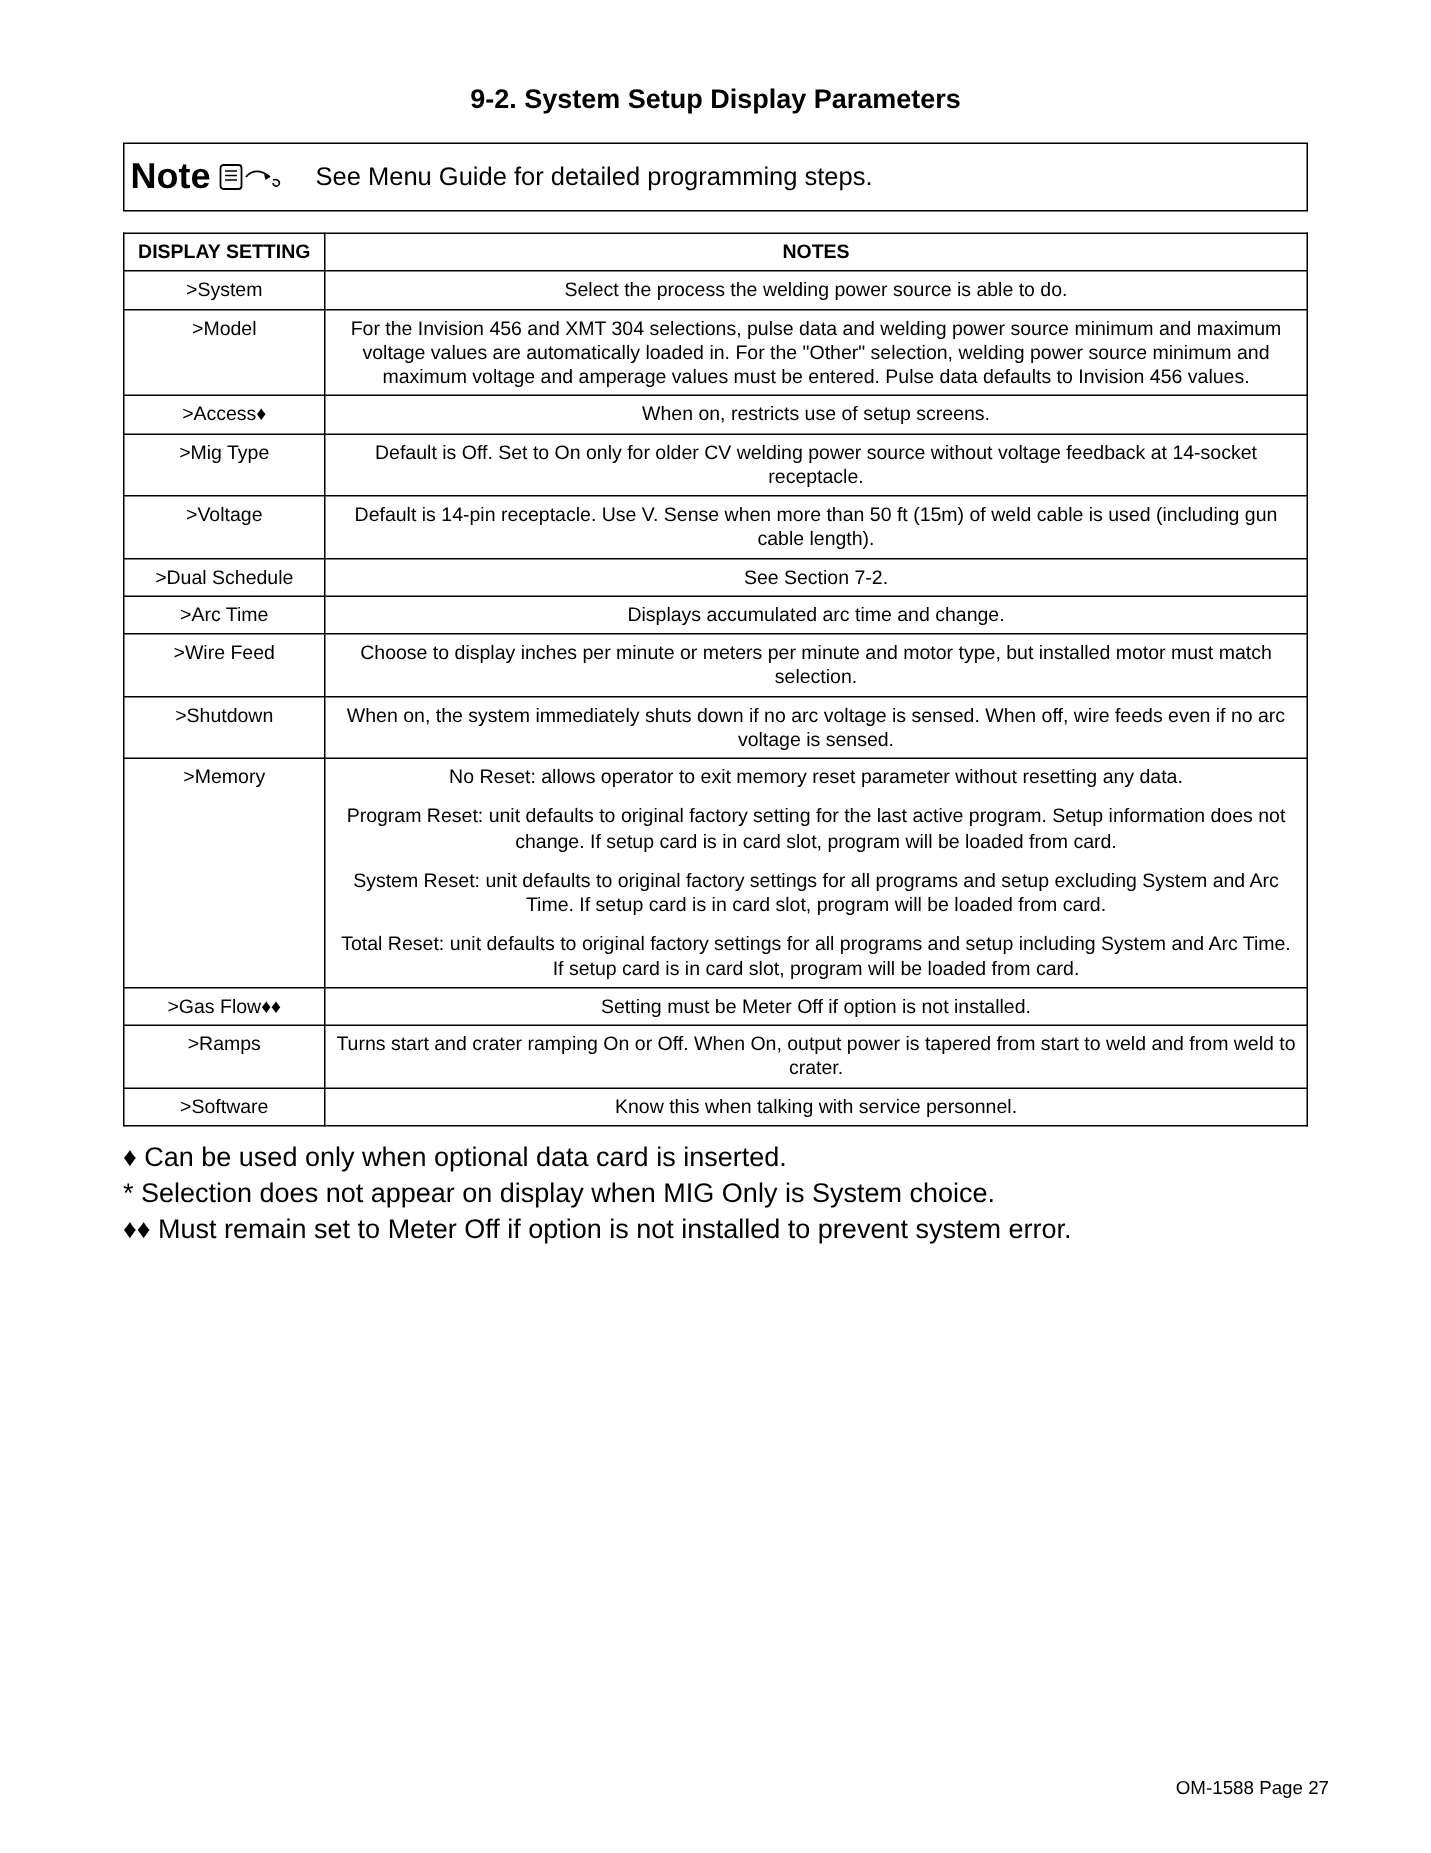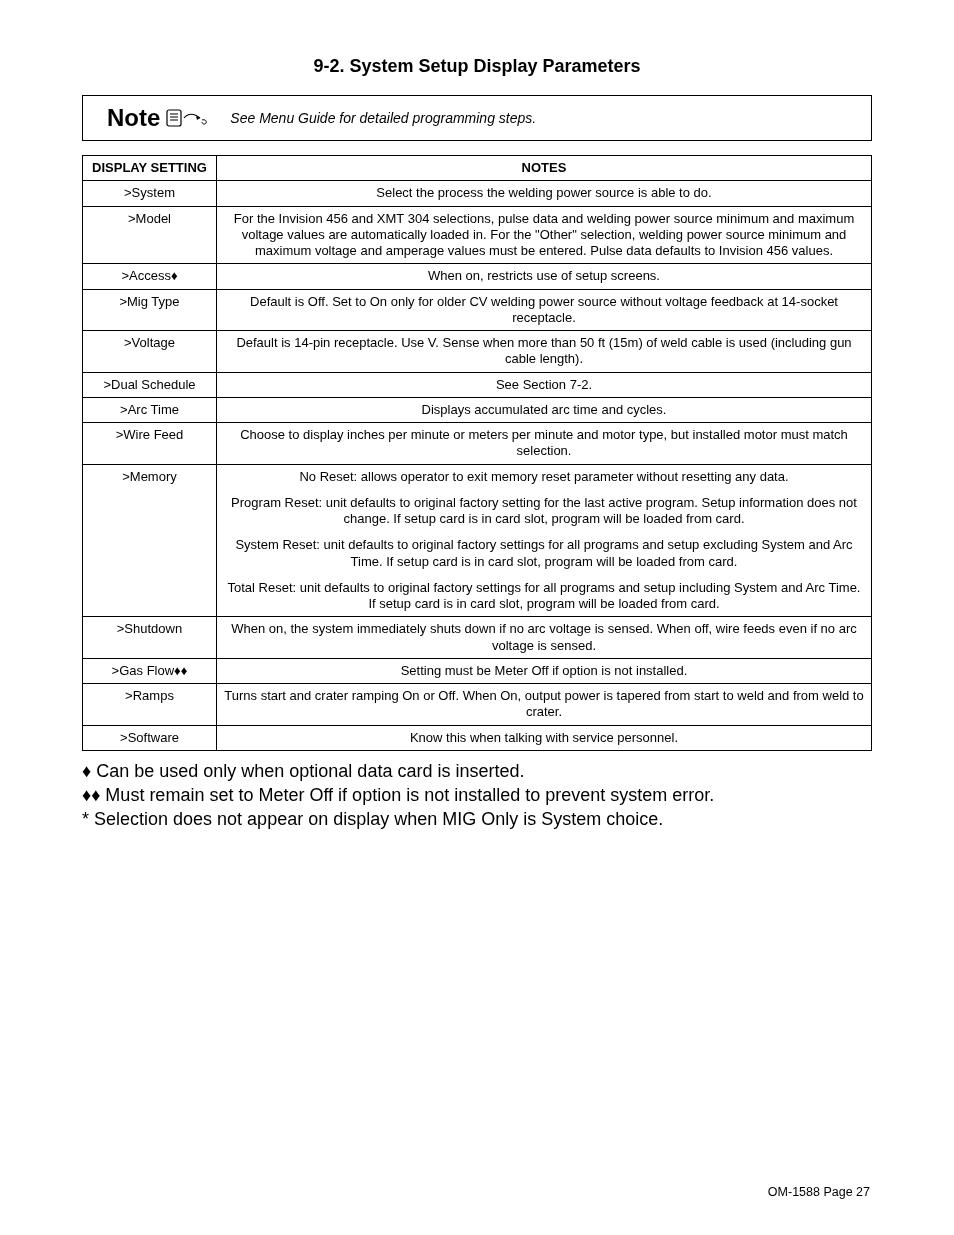--- a/index.html
+++ b/index.html
@@ -20,37 +20,36 @@
   .section-title {
     font-size: 18px;
     font-weight: bold;
     margin: 0 0 18px 0;
     text-align: center;
   }
   .note-box {
     border: 1px solid #000;
     display: flex;
     align-items: center;
-    padding: 10px 24px;
+    padding: 10px 4px;
     margin-bottom: 14px;
   }
   .note-label {
     font-size: 24px;
     font-weight: bold;
     margin-right: 6px;
     line-height: 1;
   }
   .note-icon {
     margin-right: 22px;
     display: inline-flex;
     align-items: center;
   }
   .note-text {
-    font-style: italic;
-    font-size: 14px;
+    font-size: 17px;
   }
   table.main {
     width: 100%;
     border-collapse: collapse;
     table-layout: fixed;
   }
   table.main th, table.main td {
     border: 1px solid #000;
     font-size: 13px;
     line-height: 1.25;
@@ -68,21 +67,21 @@
   .mem-block p:last-child { margin-bottom: 0; }
   .footnotes {
     font-size: 18px;
     line-height: 1.35;
     margin-top: 8px;
   }
   .footnotes div { margin: 0; }
   .footer {
     position: absolute;
     bottom: 36px;
-    right: 84px;
+    right: 68px;
     font-size: 12.5px;
   }
 </style>
 </head>
 <body>
 
 <div class="page">
 
   <h2 class="section-title">9-2.   System Setup Display Parameters</h2>
 
@@ -131,57 +130,57 @@
     <tr>
       <td>&gt;Voltage</td>
       <td>Default is 14-pin receptacle. Use V. Sense when more than 50 ft (15m) of weld cable is used (including gun cable length).</td>
     </tr>
     <tr>
       <td>&gt;Dual Schedule</td>
       <td>See Section 7-2.</td>
     </tr>
     <tr>
       <td>&gt;Arc Time</td>
-      <td>Displays accumulated arc time and cycles.</td>
+      <td>Displays accumulated arc time and change.</td>
     </tr>
     <tr>
       <td>&gt;Wire Feed</td>
       <td>Choose to display inches per minute or meters per minute and motor type, but installed motor must match selection.</td>
+    </tr>
+    <tr>
+      <td>&gt;Shutdown</td>
+      <td>When on, the system immediately shuts down if no arc voltage is sensed. When off, wire feeds even if no arc voltage is sensed.</td>
     </tr>
     <tr>
       <td>&gt;Memory</td>
       <td>
         <div class="mem-block">
           <p>No Reset: allows operator to exit memory reset parameter without resetting any data.</p>
           <p>Program Reset: unit defaults to original factory setting for the last active program. Setup information does not change. If setup card is in card slot, program will be loaded from card.</p>
           <p>System Reset: unit defaults to original factory settings for all programs and setup excluding System and Arc Time. If setup card is in card slot, program will be loaded from card.</p>
           <p>Total Reset: unit defaults to original factory settings for all programs and setup including System and Arc Time. If setup card is in card slot, program will be loaded from card.</p>
         </div>
       </td>
-    </tr>
-    <tr>
-      <td>&gt;Shutdown</td>
-      <td>When on, the system immediately shuts down if no arc voltage is sensed. When off, wire feeds even if no arc voltage is sensed.</td>
     </tr>
     <tr>
       <td>&gt;Gas Flow♦♦</td>
       <td>Setting must be Meter Off if option is not installed.</td>
     </tr>
     <tr>
       <td>&gt;Ramps</td>
       <td>Turns start and crater ramping On or Off. When On, output power is tapered from start to weld and from weld to crater.</td>
     </tr>
     <tr>
       <td>&gt;Software</td>
       <td>Know this when talking with service personnel.</td>
     </tr>
   </tbody>
     </table>
 
   <div class="footnotes">
     <div>♦ Can be used only when optional data card is inserted.</div>
+    <div>* Selection does not appear on display when MIG Only is System choice.</div>
     <div>♦♦ Must remain set to Meter Off if option is not installed to prevent system error.</div>
-    <div>* Selection does not appear on display when MIG Only is System choice.</div>
   </div>
 
 </div>
 
 <div class="footer">OM-1588 Page 27</div>
 
 </body></html>

